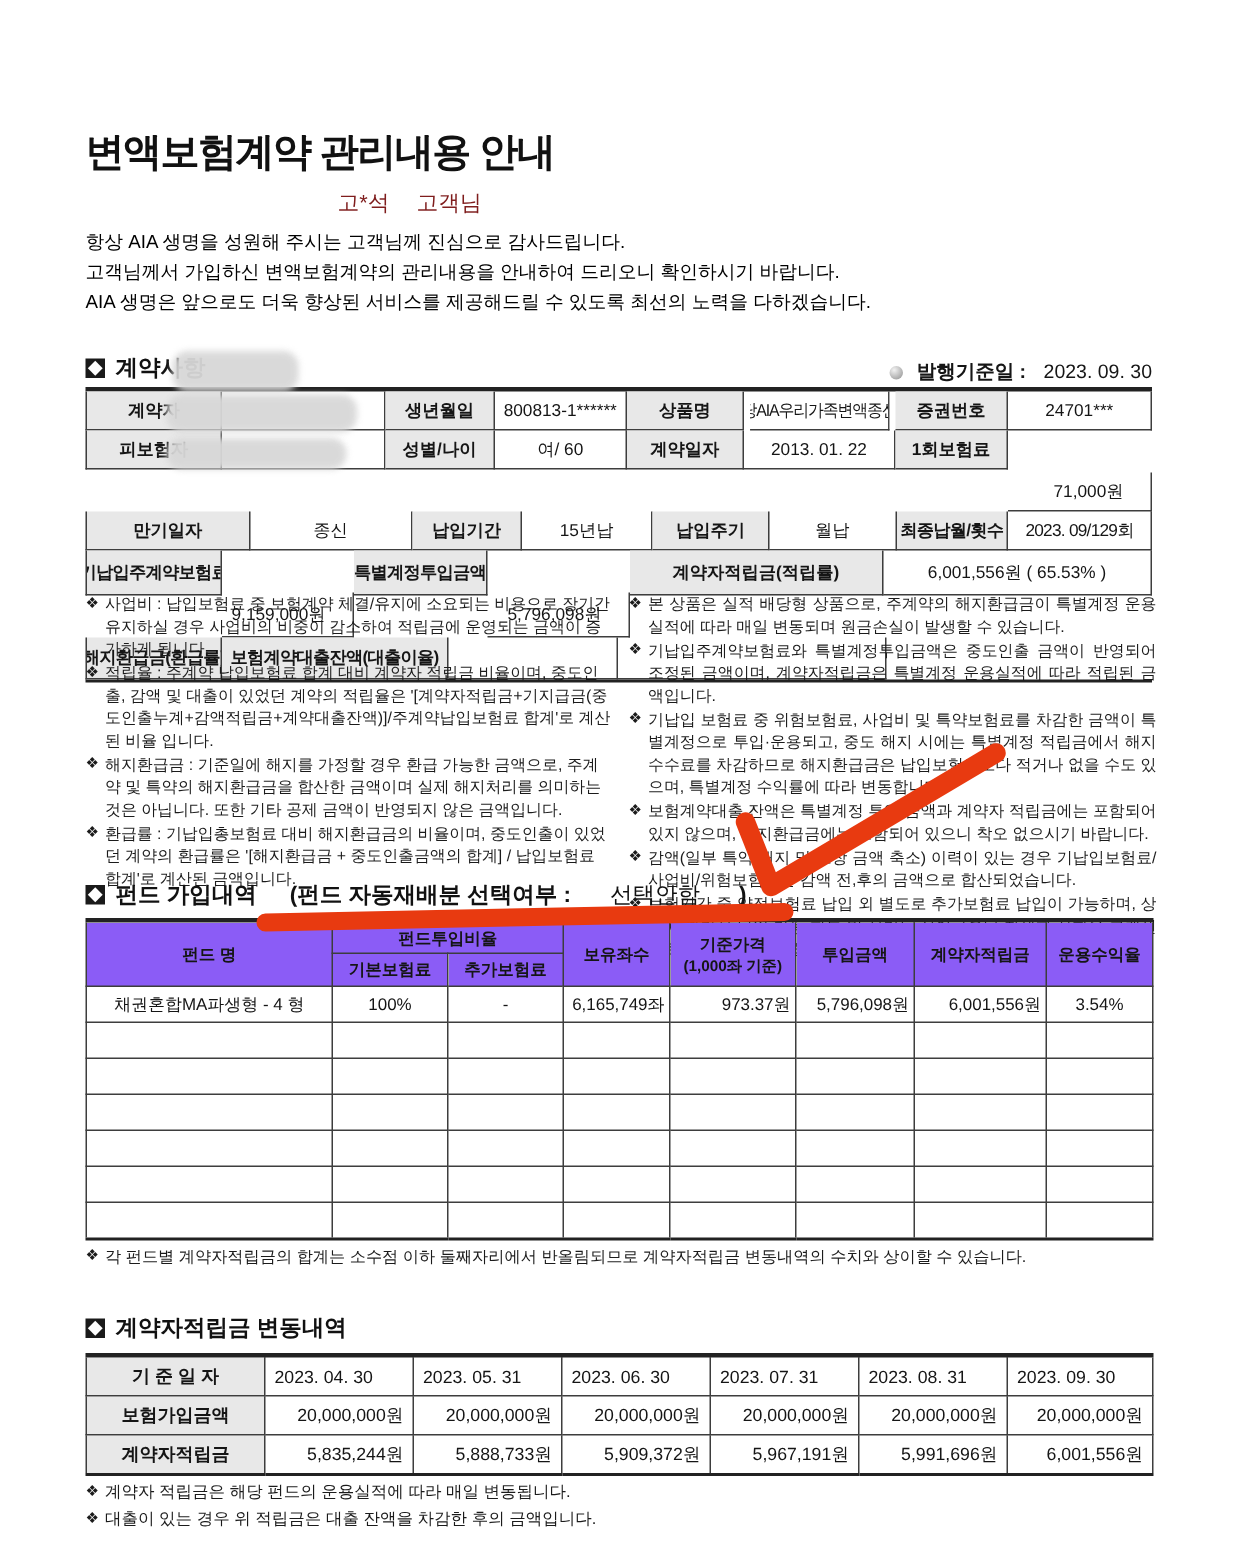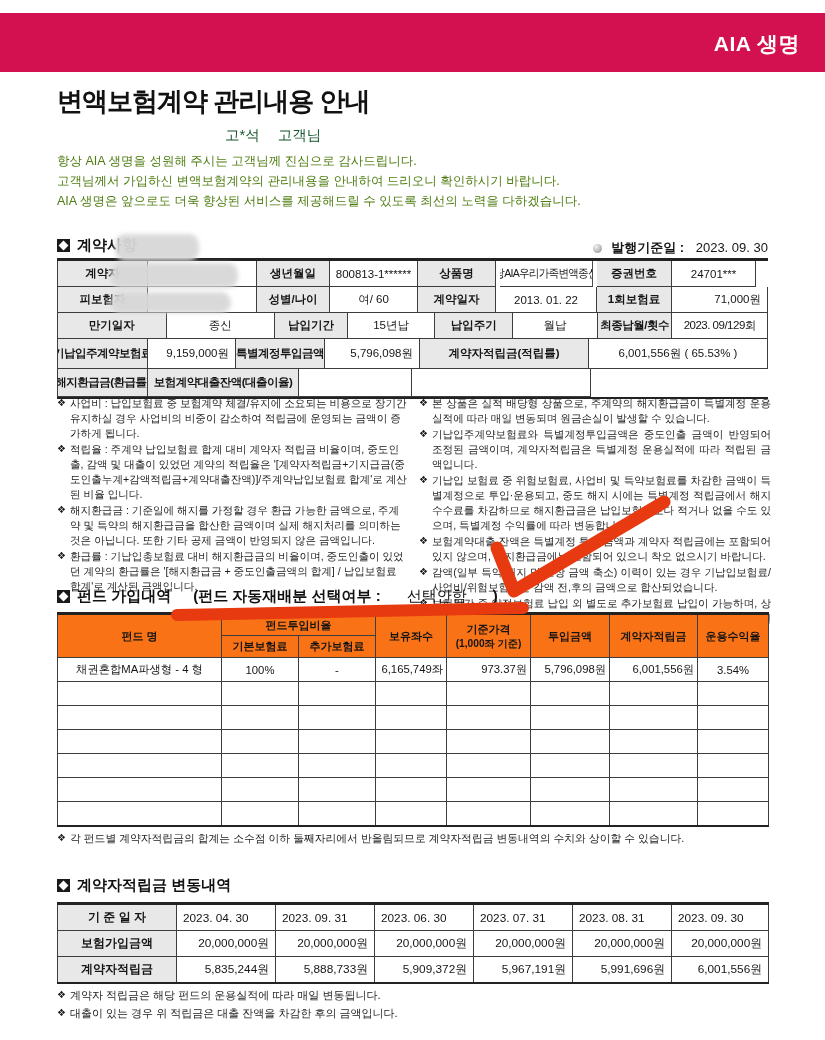--- a/index.html
+++ b/index.html
@@ -6,23 +6,23 @@
   .page {
     position:relative; width:825px; height:1040px; background:#fff;
     font-family:"Liberation Sans","DejaVu Sans",sans-serif; color:#151515; overflow:hidden;
   }
   
   .topbar { position:absolute; top:13px; left:0; width:825px; height:59px; background:#d41150; }
   .logo { position:absolute; right:25px; top:17px; color:#fff; font-size:21px; font-weight:bold; letter-spacing:0.5px; }
 
   
   .doc-title { position:absolute; top:84px; left:57px; font-size:26px; font-weight:bold; letter-spacing:-1px; color:#111; }
-  .customer { position:absolute; top:126px; left:225px; font-size:14.5px; color:#14532d; }
+  .customer { position:absolute; top:126px; left:225px; font-size:14.5px; color:#7f1d1d; }
   .customer b { font-weight:normal; margin-left:14px; }
-  .greeting { position:absolute; top:152px; left:57px; font-size:12.5px; line-height:1.58; color:#4d7c0f; }
+  .greeting { position:absolute; top:152px; left:57px; font-size:12.5px; line-height:1.58; color:#000000; }
 
   .section-head { position:absolute; display:flex; align-items:center; font-size:15px; font-weight:bold; color:#111; }
   .sec-icon { width:13px; height:13px; background:#1a1a1a; position:relative; margin-right:7px; flex:0 0 auto; }
   .sec-icon::after { content:""; position:absolute; left:3px; top:3px; width:7px; height:7px; background:#fff; transform:rotate(45deg); }
   .auto-select { font-weight:bold; margin-left:22px; }
   .auto-select .val { font-weight:normal; margin:0 26px; }
 
   .issue-line { position:absolute; top:239px; left:57px; width:711px; text-align:right; font-size:13px; font-weight:bold; }
   .ball-icon { display:inline-block; width:9px; height:9px; border-radius:50%;
                background:radial-gradient(circle at 35% 30%, #f2f2f2, #8d8d8d); vertical-align:middle; margin-right:6px; }
@@ -32,35 +32,35 @@
   .crow { display:flex; }
   .crow > div {
     box-sizing:border-box; border-right:1px solid #3d3d3d; border-bottom:1px solid #3d3d3d;
     font-size:11.5px; display:flex; align-items:center; justify-content:center; overflow:hidden; white-space:nowrap;
   }
   .crow > div:first-child { border-left:1px solid #3d3d3d; }
   .crow.h26 > div { height:26px; } .crow.h30 > div { height:30px; } .crow.h28 > div { height:28px; }
   .lab { background:#e8e8e8; font-weight:bold; }
   .sm { font-size:10.5px; letter-spacing:-0.5px; }
   .tiny { font-size:9px; letter-spacing:-0.8px; transform:scaleX(0.92); }
-  .rgt { justify-content:flex-end !important; padding-right:6px; }
+  .rgt { justify-content:flex-end !important; padding-right:18px;margin-top:28px; }
 
   
   .notes { position:absolute; left:57px; top:396px; width:714px; display:flex; gap:10px; }
   .ncol { width:352px; }
   .nitem { display:flex; font-size:10.6px; line-height:1.42; color:#1b1b1b; margin-bottom:1px; }
   .nmark { flex:0 0 13px; font-size:10px; }
   .ntext { flex:1; }
   .ncol.just .ntext { text-align:justify; }
 
   
   table { border-collapse:collapse; table-layout:fixed; }
   .ftable { position:absolute; left:57px; top:612px; width:711px; border-top:3px solid #222; }
   .ftable td, .ftable th { border:1px solid #3d3d3d; font-size:11px; text-align:center; padding:0 3px; overflow:hidden; white-space:nowrap; }
-  .ftable th { background:#f97316; font-weight:bold; }
+  .ftable th { background:#8b5cf6; font-weight:bold; }
   .ftable .hr1 th { height:20px; } .ftable .hr2 th { height:21px; }
   .ftable .dr td { height:23px; font-size:11.3px;text-align:center; }
   .ftable .er td { height:23px; }
   .ftable .sub { font-size:10.2px; font-weight:bold; }
   .ftable tr:last-child td { border-bottom:2px solid #222; }
   .fnote { position:absolute; left:57px; top:831px; font-size:10.8px; color:#1b1b1b; display:flex; }
 
   
   .vtable { position:absolute; left:57px; top:902px; width:711px; border-top:3px solid #222; }
   .vtable td, .vtable th { border:1px solid #3d3d3d; height:25px; font-size:11.8px; padding:0 6px; overflow:hidden; white-space:nowrap; }
@@ -71,23 +71,20 @@
 
   
   .overlay { position:absolute; left:0; top:0; width:825px; height:1040px; pointer-events:none; }
   .blob { position:absolute; background:#d8d8d8; border-radius:10px; filter:blur(2px); opacity:0.95; }
 </style>
 </head>
 <body>
 
 <div class="page">
 
-  <div class="topbar">
-    <div class="logo">AIA 생명</div>
-  </div>
 
   <div class="doc-title">변액보험계약 관리내용 안내</div>
   <div class="customer">
     <span>고*석</span>
     <b>고객님</b>
   </div>
   <div class="greeting">
     <div>항상 AIA 생명을 성원해 주시는 고객님께 진심으로 감사드립니다.</div>
     <div>고객님께서 가입하신 변액보험계약의 관리내용을 안내하여 드리오니 확인하시기 바랍니다.</div>
     <div>AIA 생명은 앞으로도 더욱 향상된 서비스를 제공해드릴 수 있도록 최선의 노력을 다하겠습니다.</div>
@@ -105,21 +102,21 @@
 
   <div class="ctable">
     <div class="crow h26">
       <div class="lab" style="width:91px">계약자</div>
       <div style="width:109px"></div>
       <div class="lab" style="width:73px">생년월일</div>
       <div style="width:88px">800813-1******</div>
       <div class="lab" style="width:78px">상품명</div>
       <div class="tiny" style="width:101px">무배당AIA우리가족변액종신보험</div>
       <div class="lab" style="width:75px">증권번호</div>
-      <div style="width:84px">24701***</div>
+      <div style="width:96px">24701***</div>
     </div>
     <div class="crow h26">
       <div class="lab" style="width:91px">피보험자</div>
       <div style="width:109px"></div>
       <div class="lab" style="width:73px">성별/나이</div>
       <div style="width:88px">여/ 60</div>
       <div class="lab" style="width:78px">계약일자</div>
       <div style="width:101px">2013. 01. 22</div>
       <div class="lab" style="width:75px">1회보험료</div>
       <div class="rgt" style="width:96px">71,000원</div>
@@ -323,21 +320,21 @@
         <col style="width:99px">
         <col style="width:99px">
       <col style="width:99px">
         <col style="width:99px">
         <col style="width:97px">
     </colgroup>
     <tbody>
         <tr>
       <th>기 준 일 자</th>
       <td>2023. 04. 30</td>
-      <td>2023. 09. 31</td>
+      <td>2023. 05. 31</td>
       <td>2023. 06. 30</td>
       <td>2023. 07. 31</td>
       <td>2023. 08. 31</td>
       <td>2023. 09. 30</td>
     </tr>
     <tr>
       <th>보험가입금액</th>
       <td style="text-align:right">20,000,000원</td>
       <td style="text-align:right">20,000,000원</td>
       <td style="text-align:right">20,000,000원</td>

